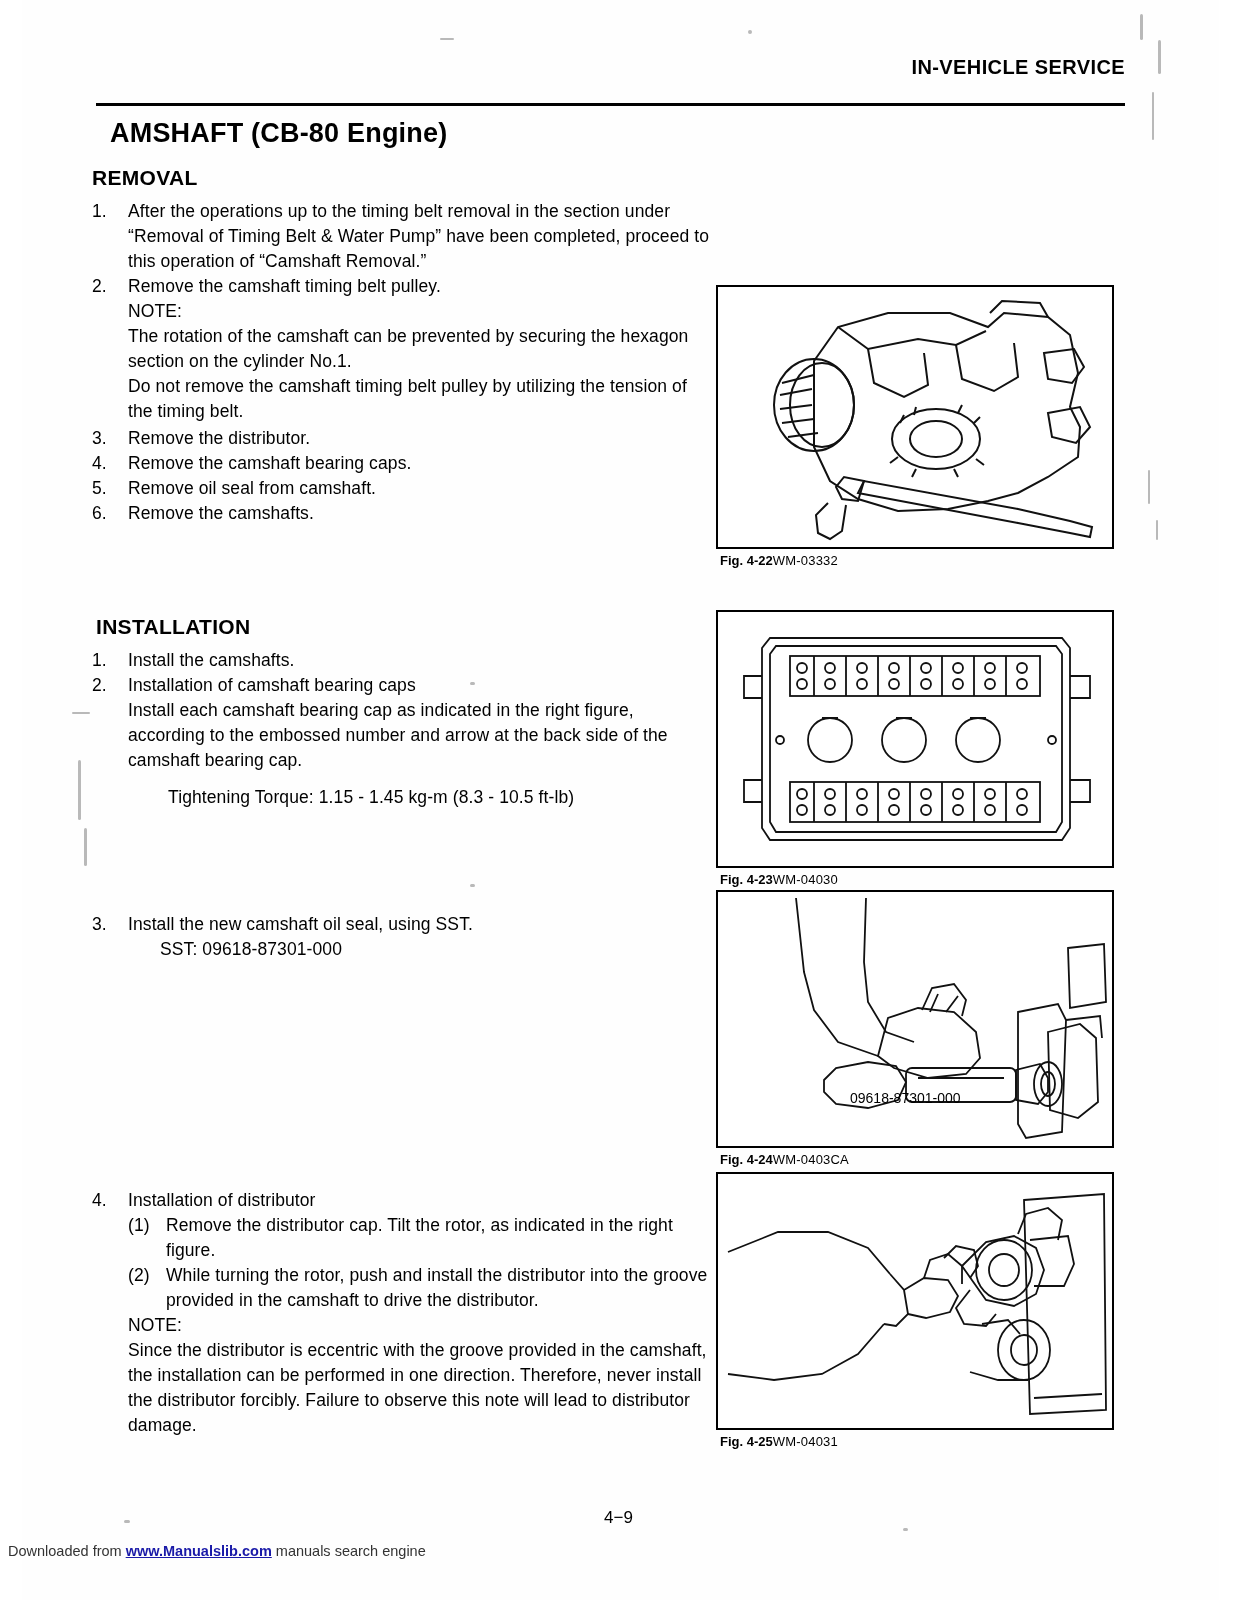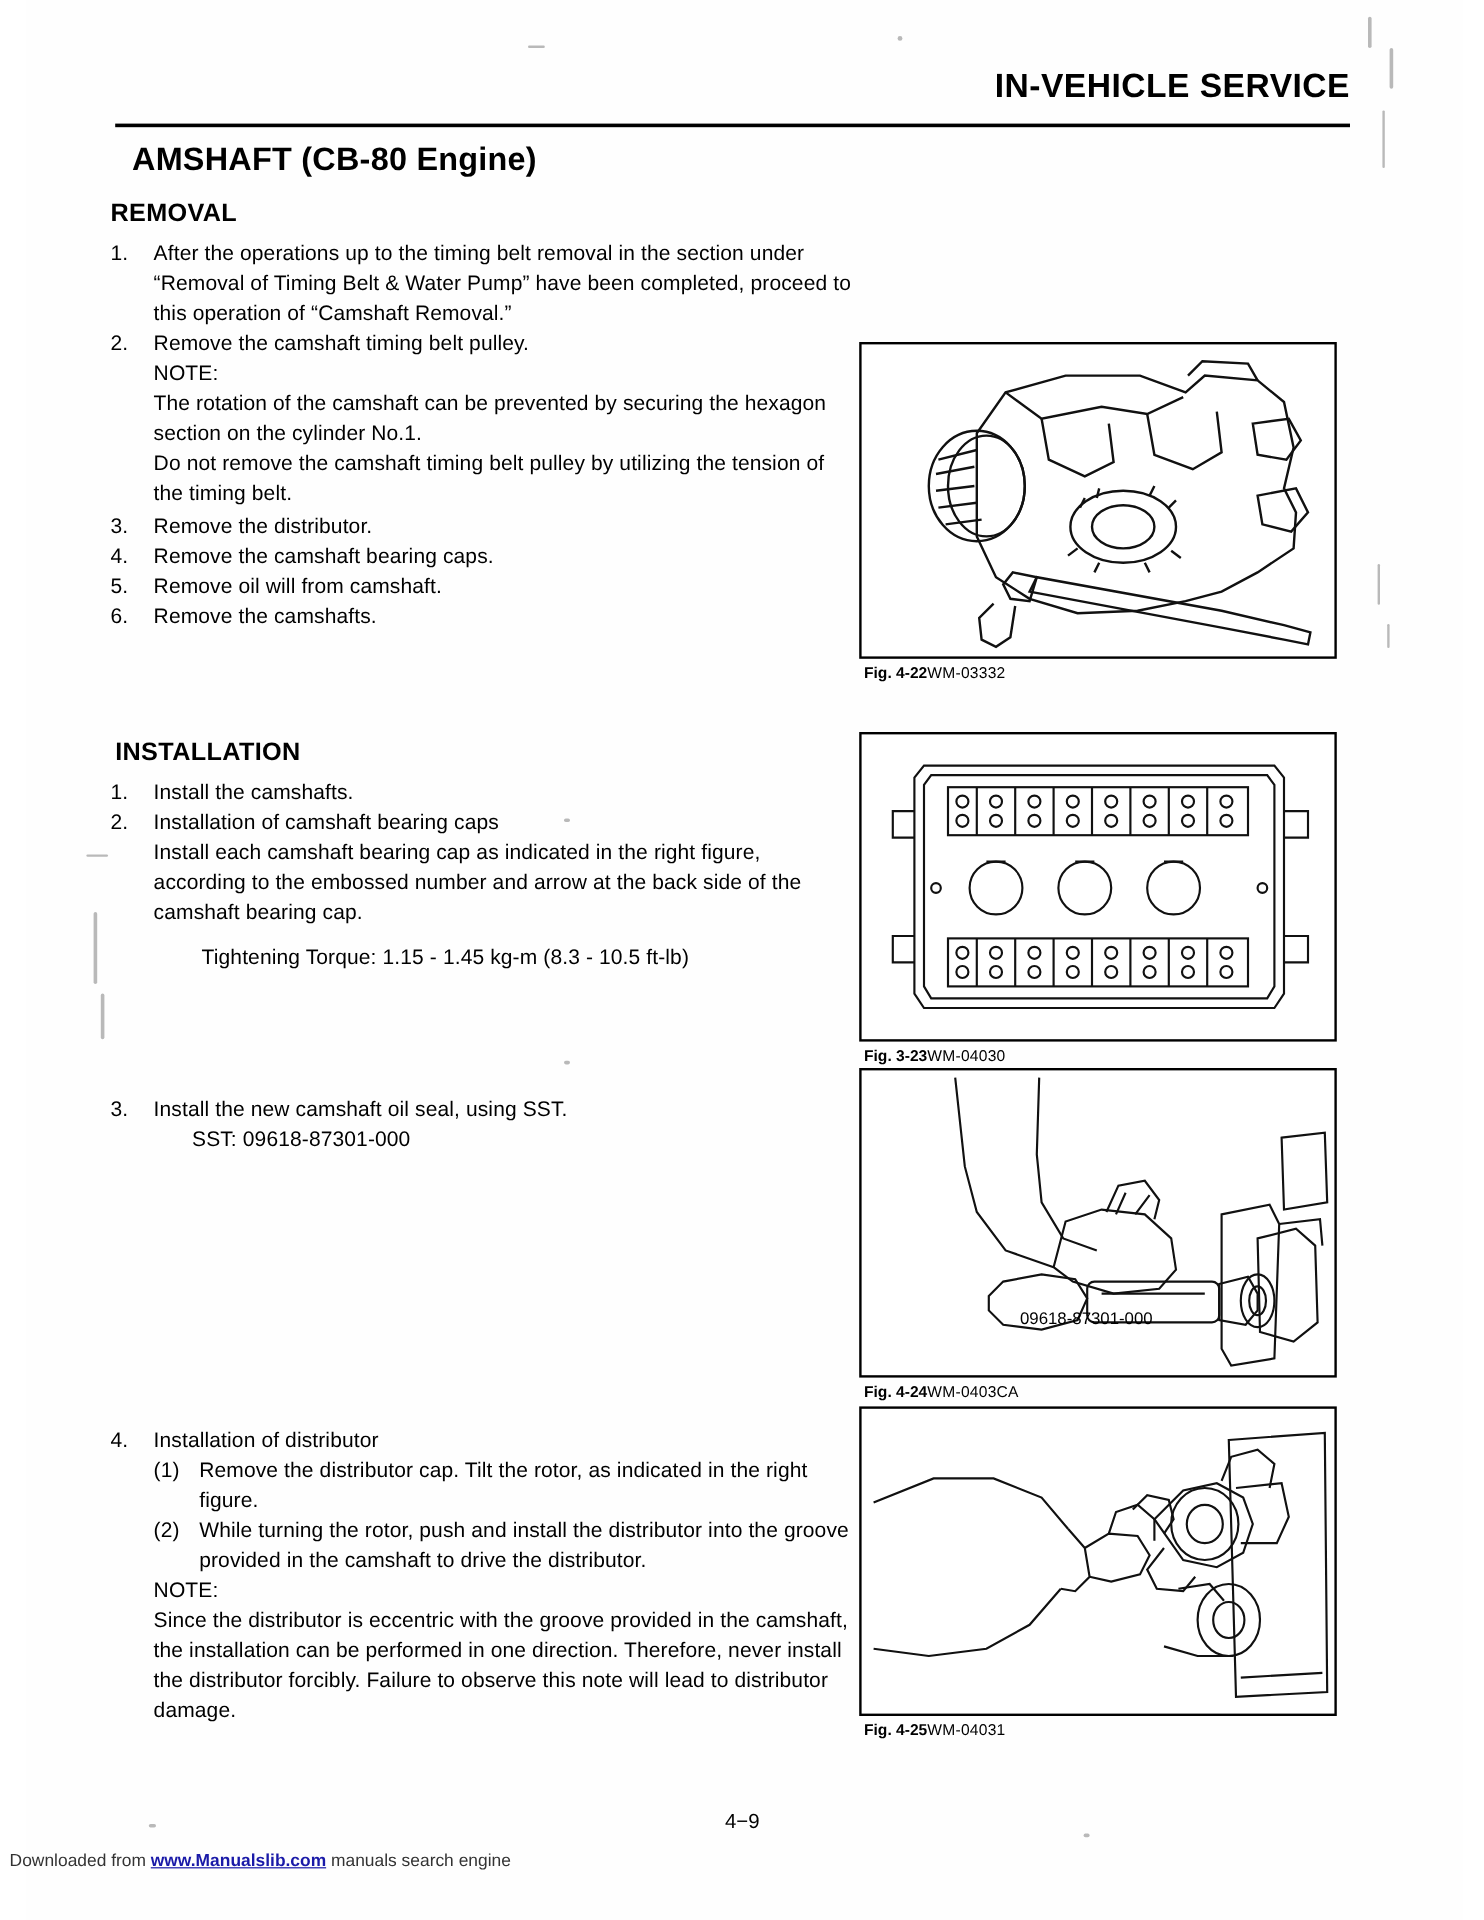--- a/index.html
+++ b/index.html
@@ -35,21 +35,21 @@
     position: absolute;
     background: #b9b9b9;
     border-radius: 50%;
   }
 
   
   .header-title {
     position: absolute;
     right: 112px;
     top: 56px;
-    font-size: 28px;
+    font-size: 20px;
     font-weight: bold;
     letter-spacing: 0.4px;
   }
   .header-rule {
     position: absolute;
     left: 96px;
     right: 112px;
     top: 103px;
     height: 3px;
     background: #000;
@@ -227,21 +227,21 @@
       <li style="margin-top:2px;">
         <span class="num">3.</span>
         <span>Remove the distributor.</span>
       </li>
       <li>
         <span class="num">4.</span>
         <span>Remove the camshaft bearing caps.</span>
       </li>
       <li>
         <span class="num">5.</span>
-        <span>Remove oil will from camshaft.</span>
+        <span>Remove oil seal from camshaft.</span>
       </li>
       <li>
         <span class="num">6.</span>
         <span>Remove the camshafts.</span>
       </li>
     </ol>
   </div>
 
   <div class="section-heading" style="left:96px; top:615px;">INSTALLATION</div>
 
@@ -386,21 +386,21 @@
           <path d="M352 64 L372 64 L372 86 L352 86"></path>
           <path d="M352 168 L372 168 L372 190 L352 190"></path>
 
           <circle cx="62" cy="128" r="4"></circle>
           <circle cx="334" cy="128" r="4"></circle>
         </g>
       </svg>
     </div>
   </div>
   <div class="fig-caption" style="left:716px; top:870px; width:398px;">
-    <span class="fig-id">Fig. 3-23</span>
+    <span class="fig-id">Fig. 4-23</span>
     <span class="fig-code">WM-04030</span>
   </div>
 
   <div class="figure" style="left:716px; top:890px; width:398px; height:258px;">
     <div class="fig-inner">
       <svg width="394" height="254" viewBox="0 0 394 254" xmlns="http://www.w3.org/2000/svg" aria-label="installing oil seal with SST">
         <g fill="none" stroke="#111" stroke-width="1.8">
 
           <path d="M78 6 L86 80 L96 118 L120 150 L160 164"></path>
           <path d="M148 6 L146 70 L150 110 L168 140 L196 150"></path>

